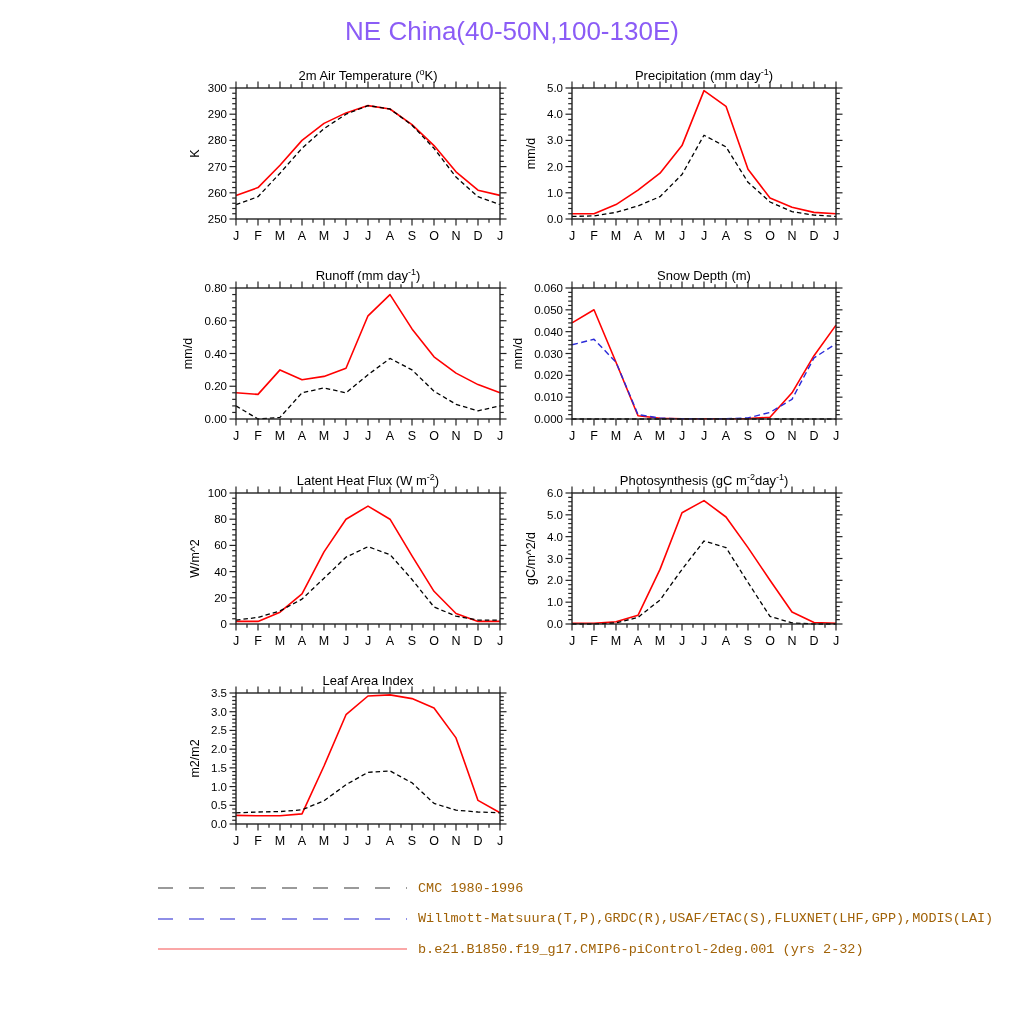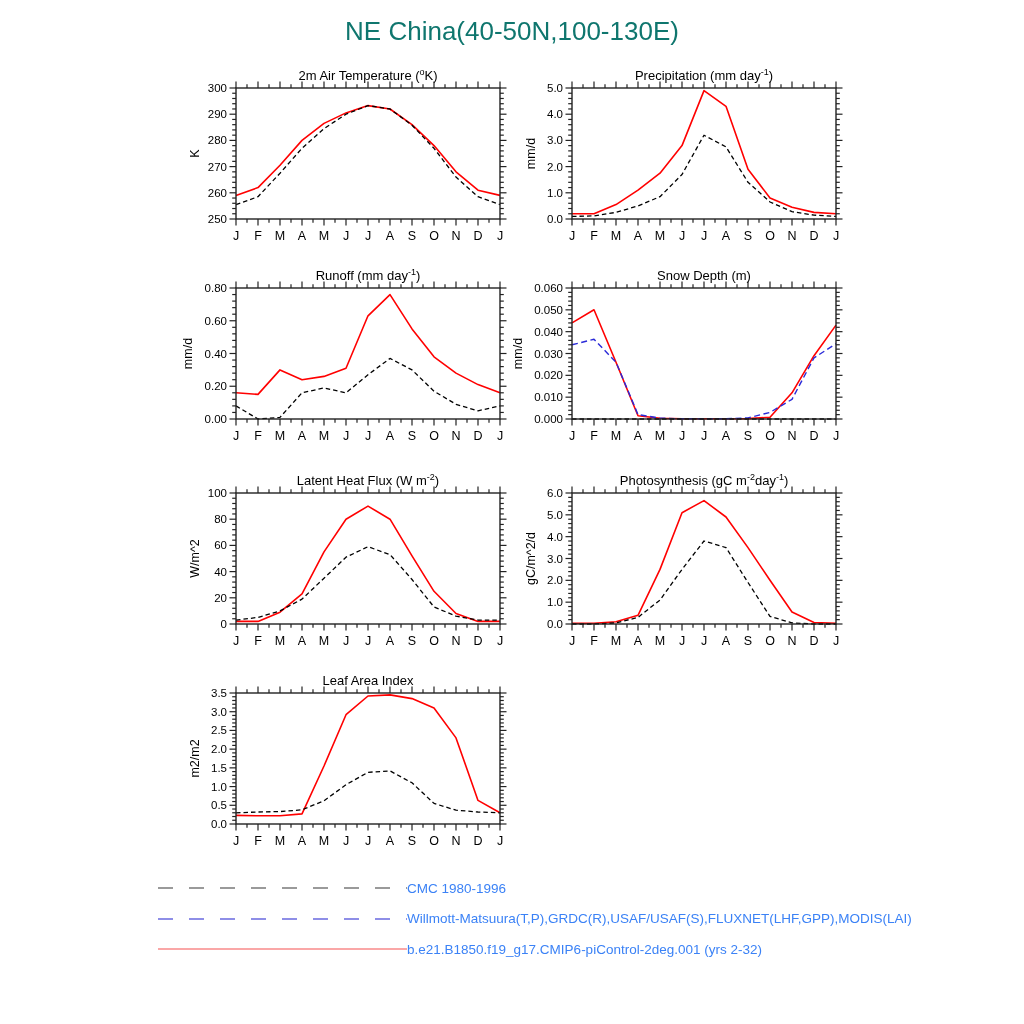--- a/index.html
+++ b/index.html
@@ -14,41 +14,43 @@
     width: 1024px; height: 1024px;
     background: #ffffff;
   }
   #main-title {
     position: absolute;
     top: 16px; left: 0;
     width: 1024px;
     text-align: center;
     font-size: 26px;
     font-weight: 400;
-    color: #0f766e;
+    color: #8b5cf6;
     letter-spacing: 0px;
   }
   .panel {
     position: absolute;
   }
   #legend {
     position: absolute;
     left: 157px;
     top: 873px;
   }
   .legend-row {
     display: flex;
     align-items: center;
     height: 30.6px;
   }
   .legend-row svg { flex: 0 0 auto; }
   .legend-label {
+    margin-left: 11px;
     font-size: 13.5px;
-    color: #3b82f6;
+    color: #a16207;
     white-space: nowrap;
+    font-family: Liberation Mono, monospace;
   }
 </style>
 </head>
 <body>
 
 <div id="figure">
   <div id="main-title">NE China(40-50N,100-130E)</div>
 
   <div id="panels">
       <svg width="344" height="196" class="panel" style="left: 170px; top: 58px;">
@@ -1029,21 +1031,21 @@
     <div class="legend-row">
       <svg width="250" height="10">
         <line class="legend-line" x1="1" y1="5" x2="250" y2="5" stroke-width="1.6" stroke="#7a7a7a" stroke-dasharray="15 16"></line>
       </svg>
       <span class="legend-label">CMC 1980-1996</span>
     </div>
     <div class="legend-row">
       <svg width="250" height="10">
         <line class="legend-line" x1="1" y1="5" x2="250" y2="5" stroke-width="1.6" stroke="#6a6ae0" stroke-dasharray="15 16"></line>
       </svg>
-      <span class="legend-label">Willmott-Matsuura(T,P),GRDC(R),USAF/USAF(S),FLUXNET(LHF,GPP),MODIS(LAI)</span>
+      <span class="legend-label">Willmott-Matsuura(T,P),GRDC(R),USAF/ETAC(S),FLUXNET(LHF,GPP),MODIS(LAI)</span>
     </div>
     <div class="legend-row">
       <svg width="250" height="10">
         <line class="legend-line" x1="1" y1="5" x2="250" y2="5" stroke-width="1.2" stroke="#f55050"></line>
       </svg>
       <span class="legend-label">b.e21.B1850.f19_g17.CMIP6-piControl-2deg.001 (yrs 2-32)</span>
     </div>
   </div>
 </div>
 

